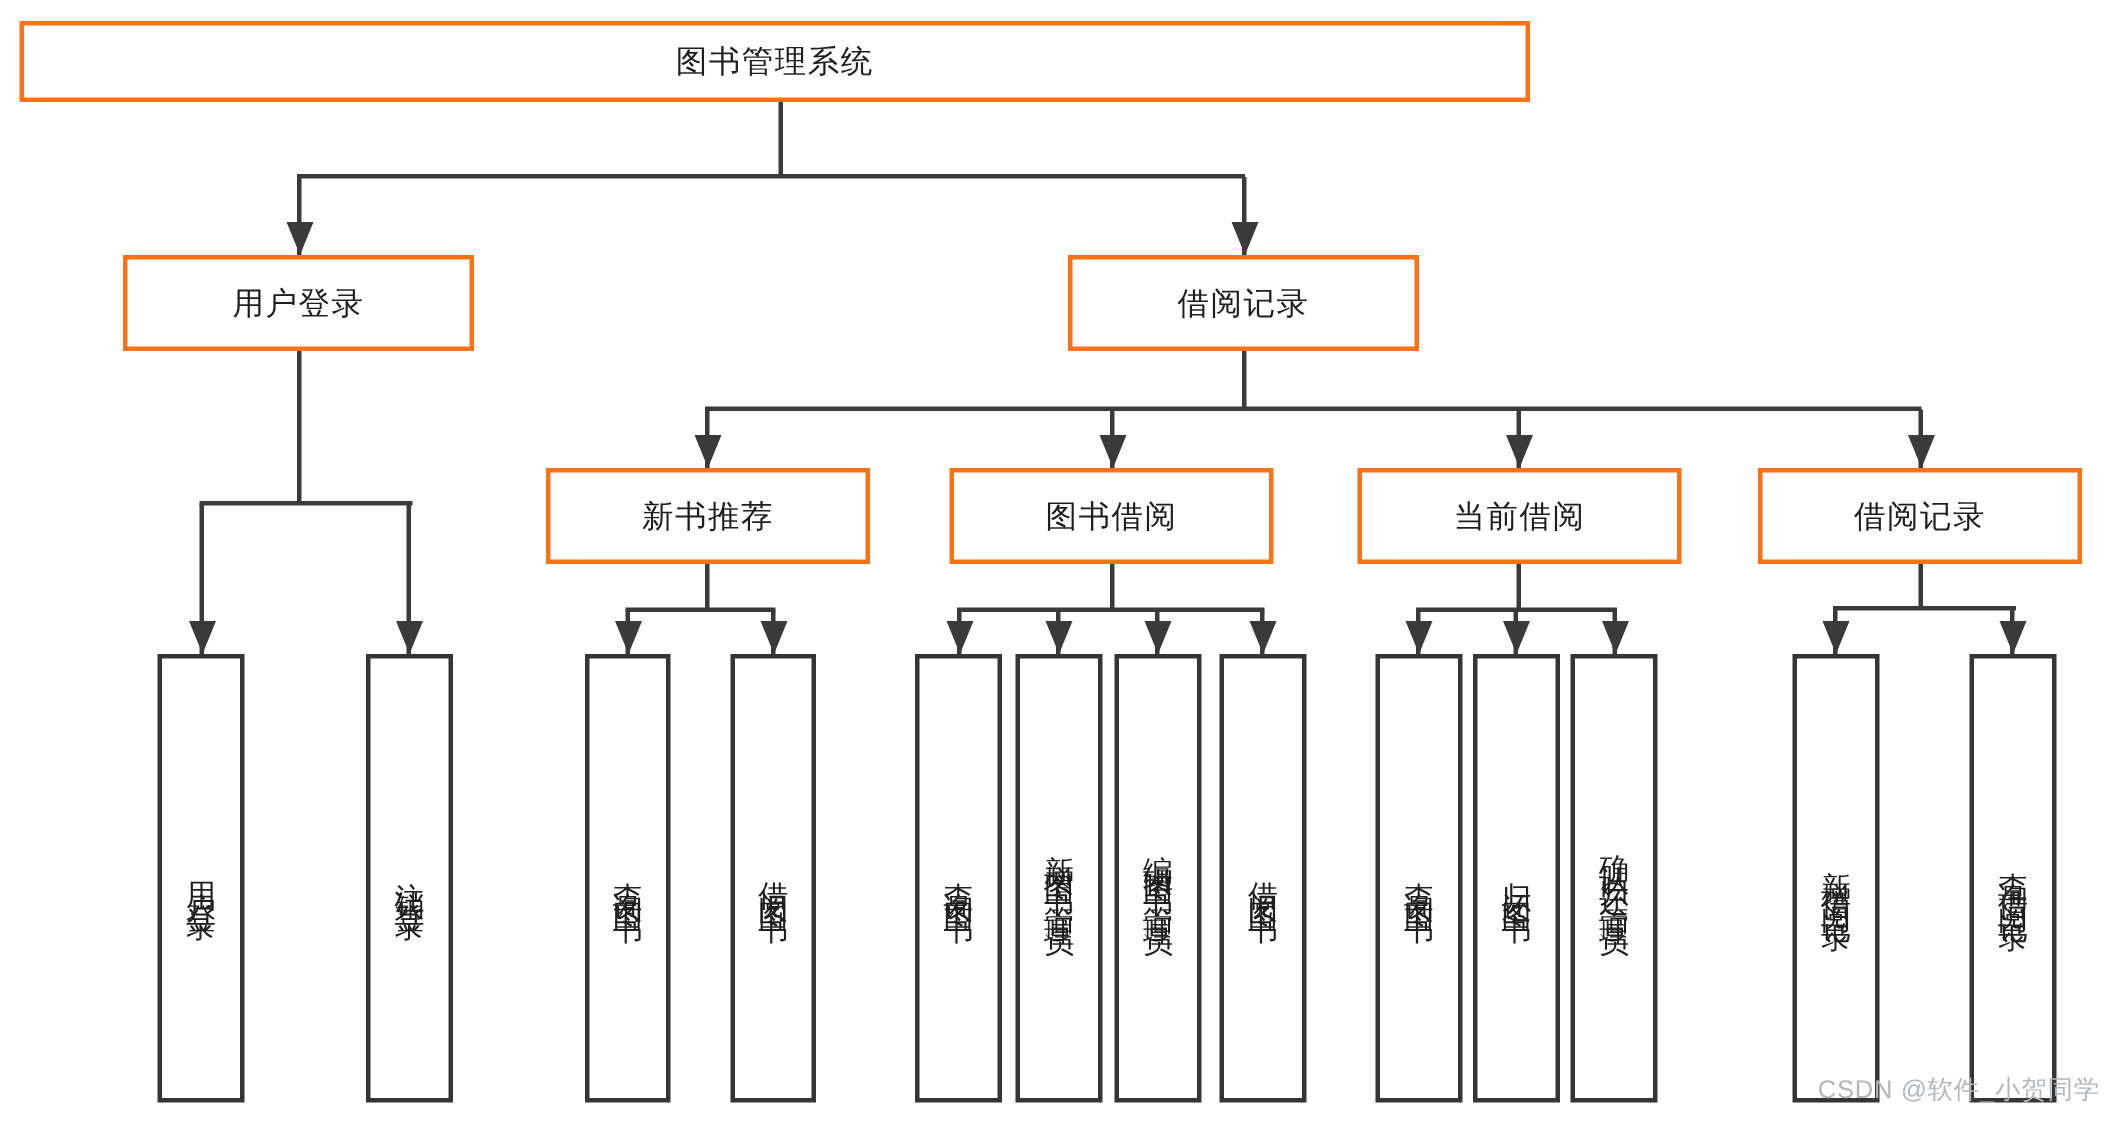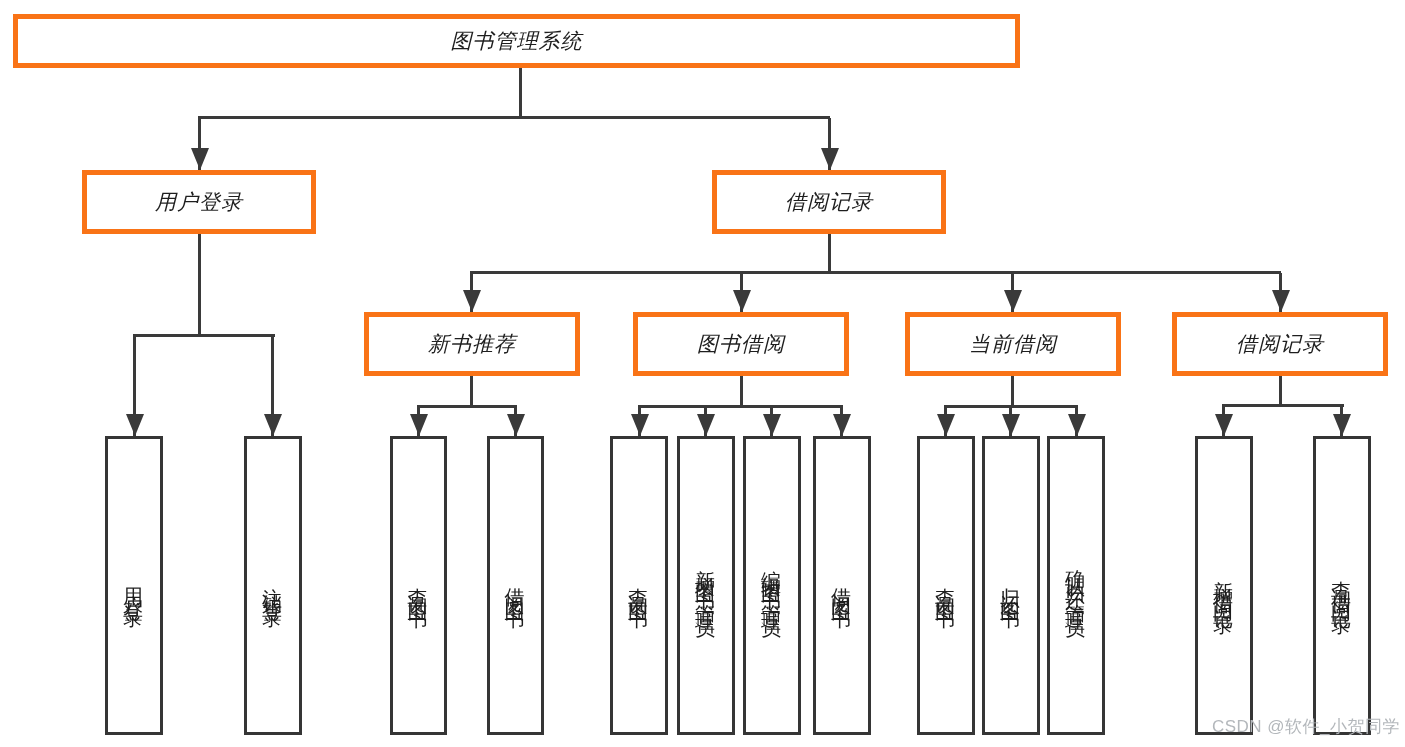--- a/index.html
+++ b/index.html
@@ -31,30 +31,29 @@
     width: 0;
     height: 0;
     border-left: 9px solid transparent;
     border-right: 9px solid transparent;
     border-top: 22px solid #3a3a3a;
   }
   
   .hbox {
     position: absolute;
     box-sizing: border-box;
-    border: 5px solid #f97316;
+    border: 3px solid #f97316;
     background: #ffffff;
     display: flex;
     align-items: center;
     justify-content: center;
     font-size: 21px;
     letter-spacing: 1px;
     color: #1e1e1e;
     z-index: 2;
-    font-style: italic;
   }
   
   .vbox {
     position: absolute;
     top: 436px;
     height: 299px;
     width: 58px;
     box-sizing: border-box;
     border: 3px solid #353535;
     background: #ffffff;

